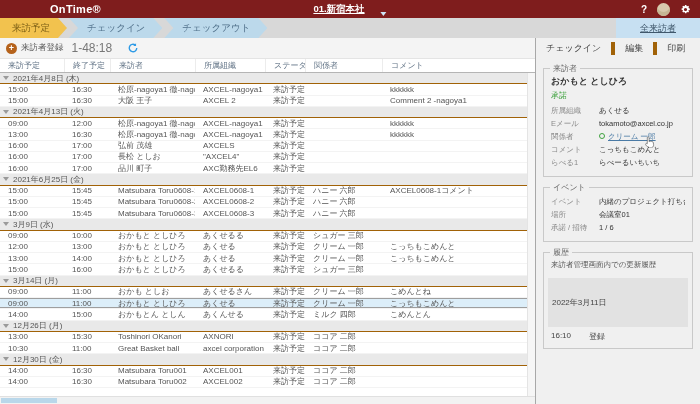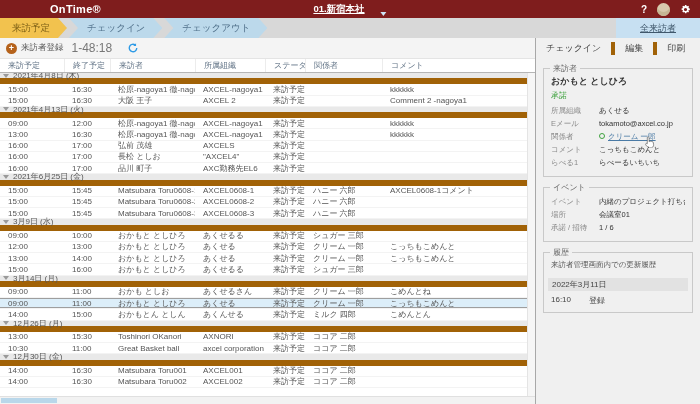--- a/index.html
+++ b/index.html
@@ -45,21 +45,21 @@
   .c3{width:70px;flex:0 0 70px;}
   .c4{width:40px;flex:0 0 40px;}
   .c5{width:77px;flex:0 0 77px;}
   .c6{flex:1;}
 
   .tbody{flex:1;position:relative;overflow:hidden;background:#fff;}
   .rows{position:absolute;left:0;top:0;right:7px;}
   .vscroll{position:absolute;right:0;top:0;bottom:0;width:7px;background:#f6f6f6;border-left:1px solid #e4e4e4;cursor:pointer;}
   .trow{display:flex;height:11.25px;align-items:center;box-sizing:border-box;cursor:pointer;}
   .trow.data{border-bottom:1px solid #f3f3f3;color:#555;}
-  .trow.group{background:#e9e9e9;color:#555;border-bottom:6px solid #a16207;}
+  .trow.group{background:#e9e9e9;color:#555;border-bottom:1px solid #a16207;}
   .chev{margin-left:3px;margin-right:4px;width:0;height:0;border-left:3px solid transparent;border-right:3px solid transparent;border-top:4px solid #9a9a9a;flex:0 0 auto;}
   .gdate{white-space:nowrap;}
   .trow.selected{background:#dceef9;box-shadow:inset 0 1px 0 #9e9e9e,inset 0 -1px 0 #9e9e9e;}
   .cell{padding-left:8px;box-sizing:border-box;white-space:nowrap;overflow:hidden;}
 
   .hscroll{flex:0 0 7px;height:7px;background:#f2f2f2;border-top:1px solid #e0e0e0;position:relative;}
   .hthumb{position:absolute;left:1px;top:1px;height:5px;width:56px;background:#b9d7ea;cursor:pointer;}
 
   
   .sidebar{flex:1;background:#f0f0f0;display:flex;flex-direction:column;min-width:0;}
@@ -71,21 +71,21 @@
   .legend{position:absolute;top:-5px;left:6px;background:#f0f0f0;padding:0 3px;font-size:8px;color:#666;line-height:9px;white-space:nowrap;}
   .vname{font-weight:bold;color:#333;font-size:9px;}
   .vapproval{color:#3fa23f;margin:2px 0 5px;font-size:8px;}
   .frow{display:flex;margin:3px 0;position:relative;align-items:flex-start;}
   .flabel{width:48px;flex:0 0 48px;color:#8a8a8a;white-space:nowrap;}
   .fvalue{color:#333;white-space:nowrap;overflow:hidden;flex:1;}
   .fvalue.link{color:#4a7aa5;text-decoration:underline;cursor:pointer;overflow:visible;}
   .presence{display:inline-block;width:4px;height:4px;border:1.5px solid #3fa23f;border-radius:50%;margin-right:3px;}
   .hand{position:absolute;left:94px;top:4px;pointer-events:none;}
   .hist-caption{font-size:7.5px;color:#555;margin:1px 0 4px;white-space:nowrap;}
-  .hist-date{background:#e2e2e2;padding:1px 4px;margin:8px -3px 4px;color:#444;font-size:8px;}
+  .hist-date{background:#e2e2e2;padding:19px 4px;margin:8px -3px 4px;color:#444;font-size:8px;}
   .hist-time{display:flex;gap:18px;margin:4px 0 1px;font-size:8px;color:#444;}
 </style>
 </head>
 <body>
 
 <div class="app">
 
   <div class="topbar">
     <span class="logo">OnTime®</span>
     <span class="location">

